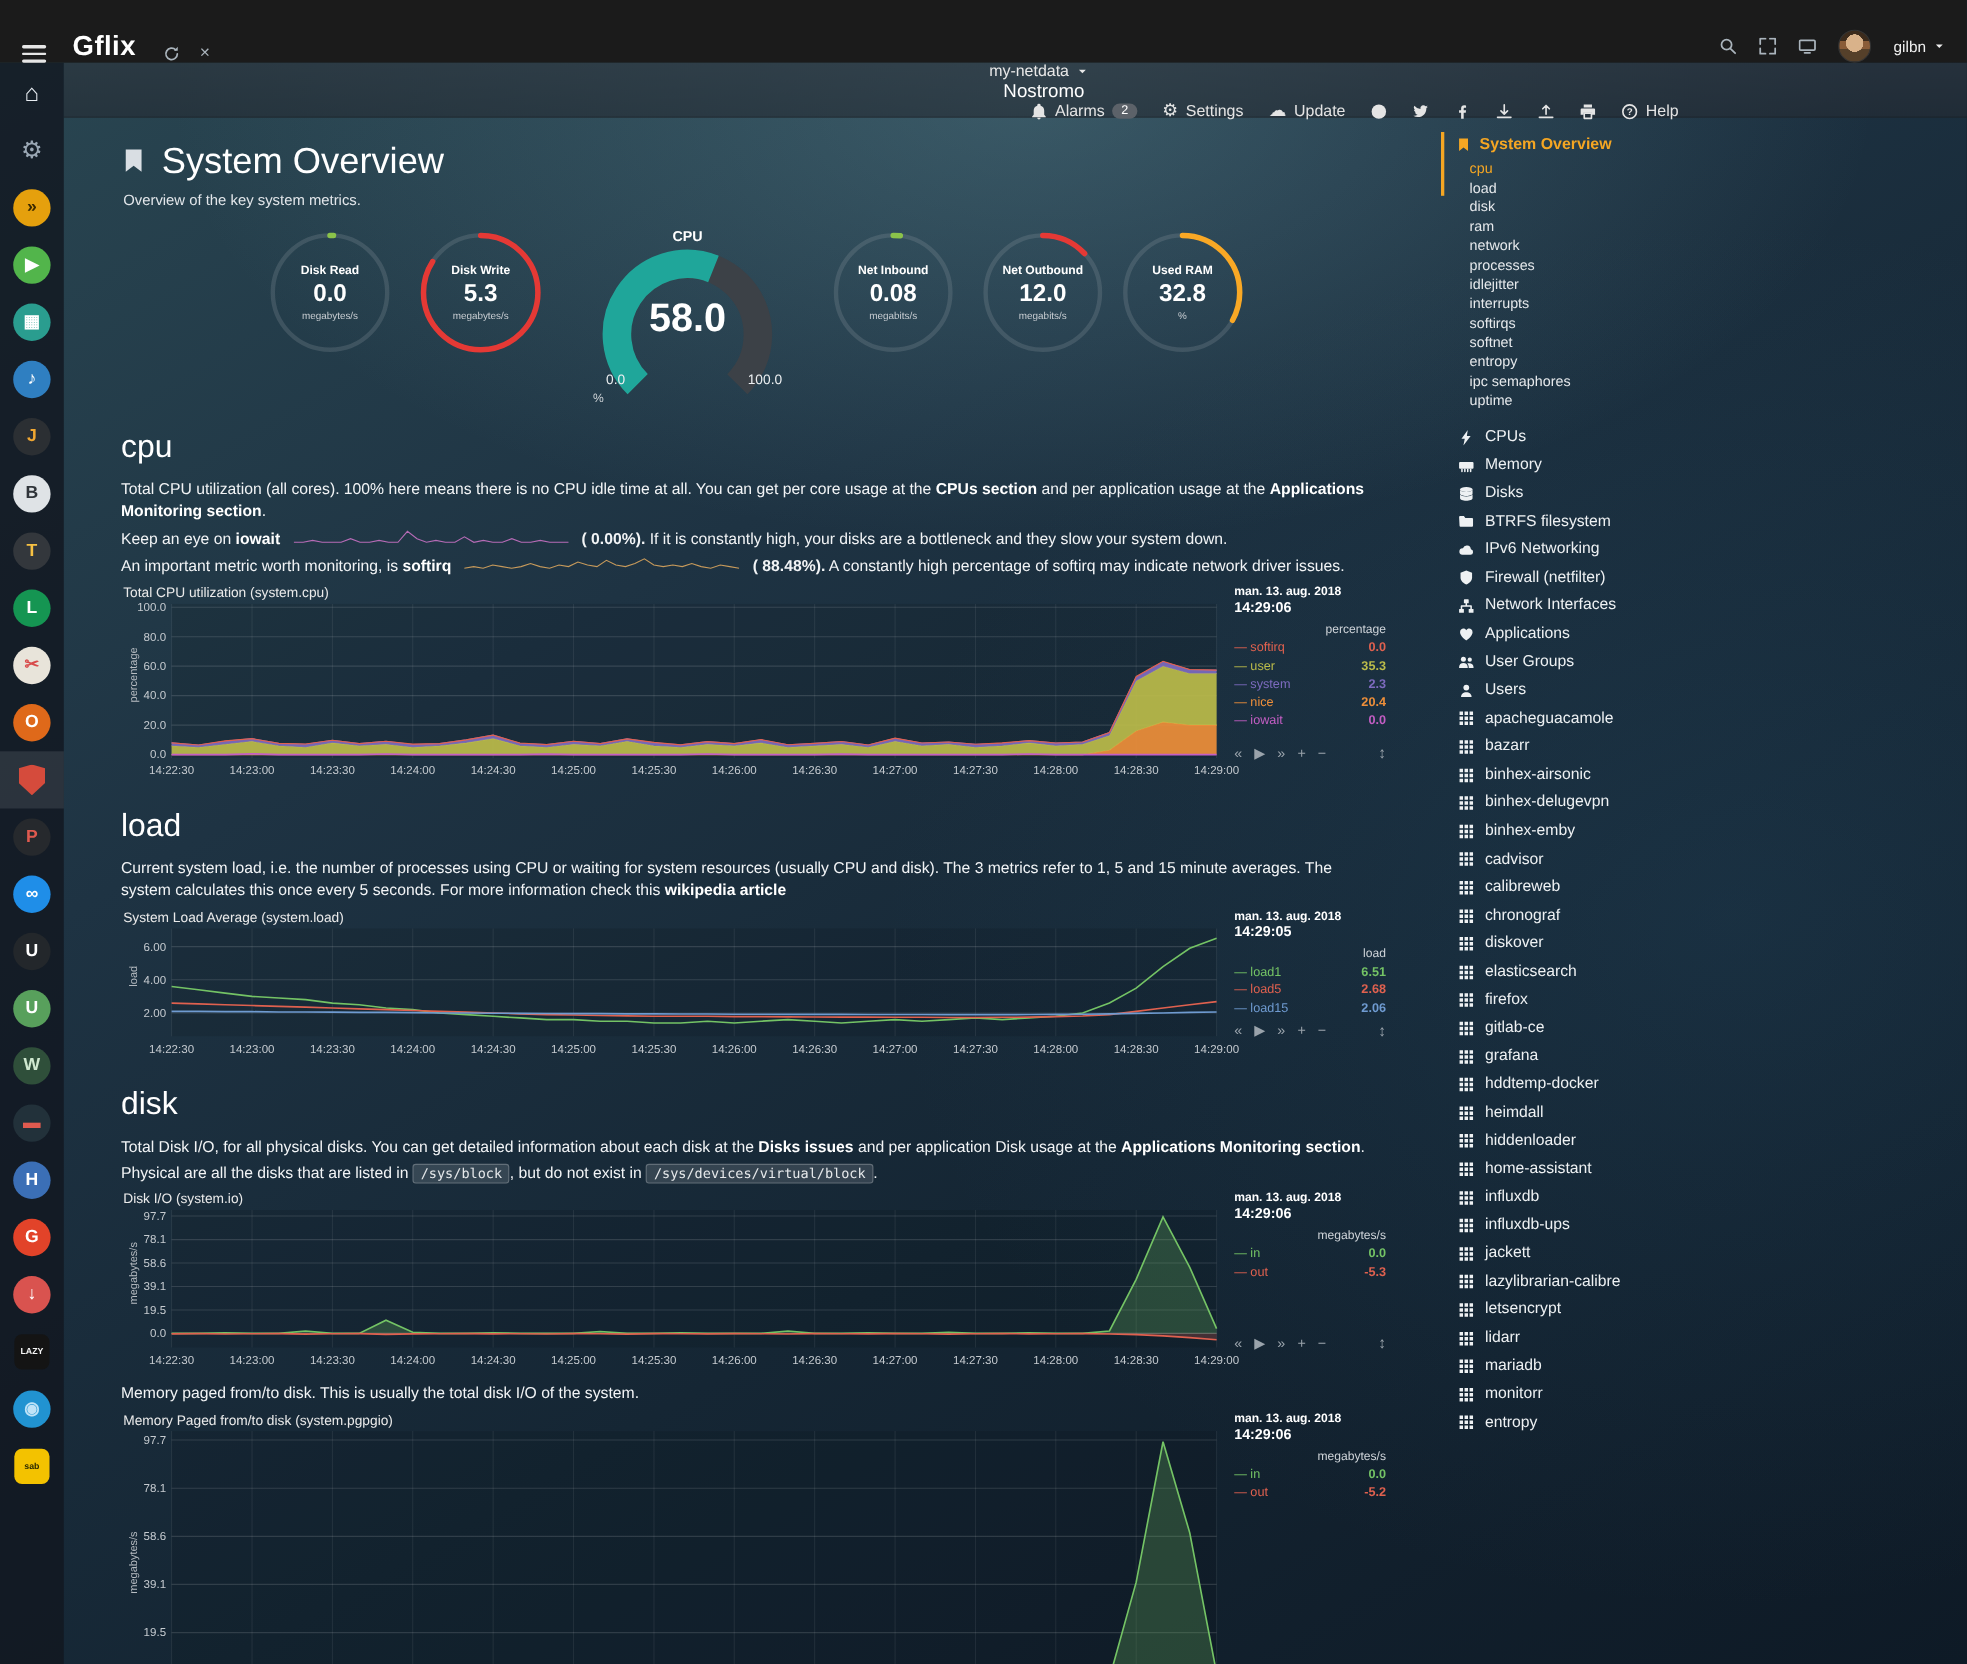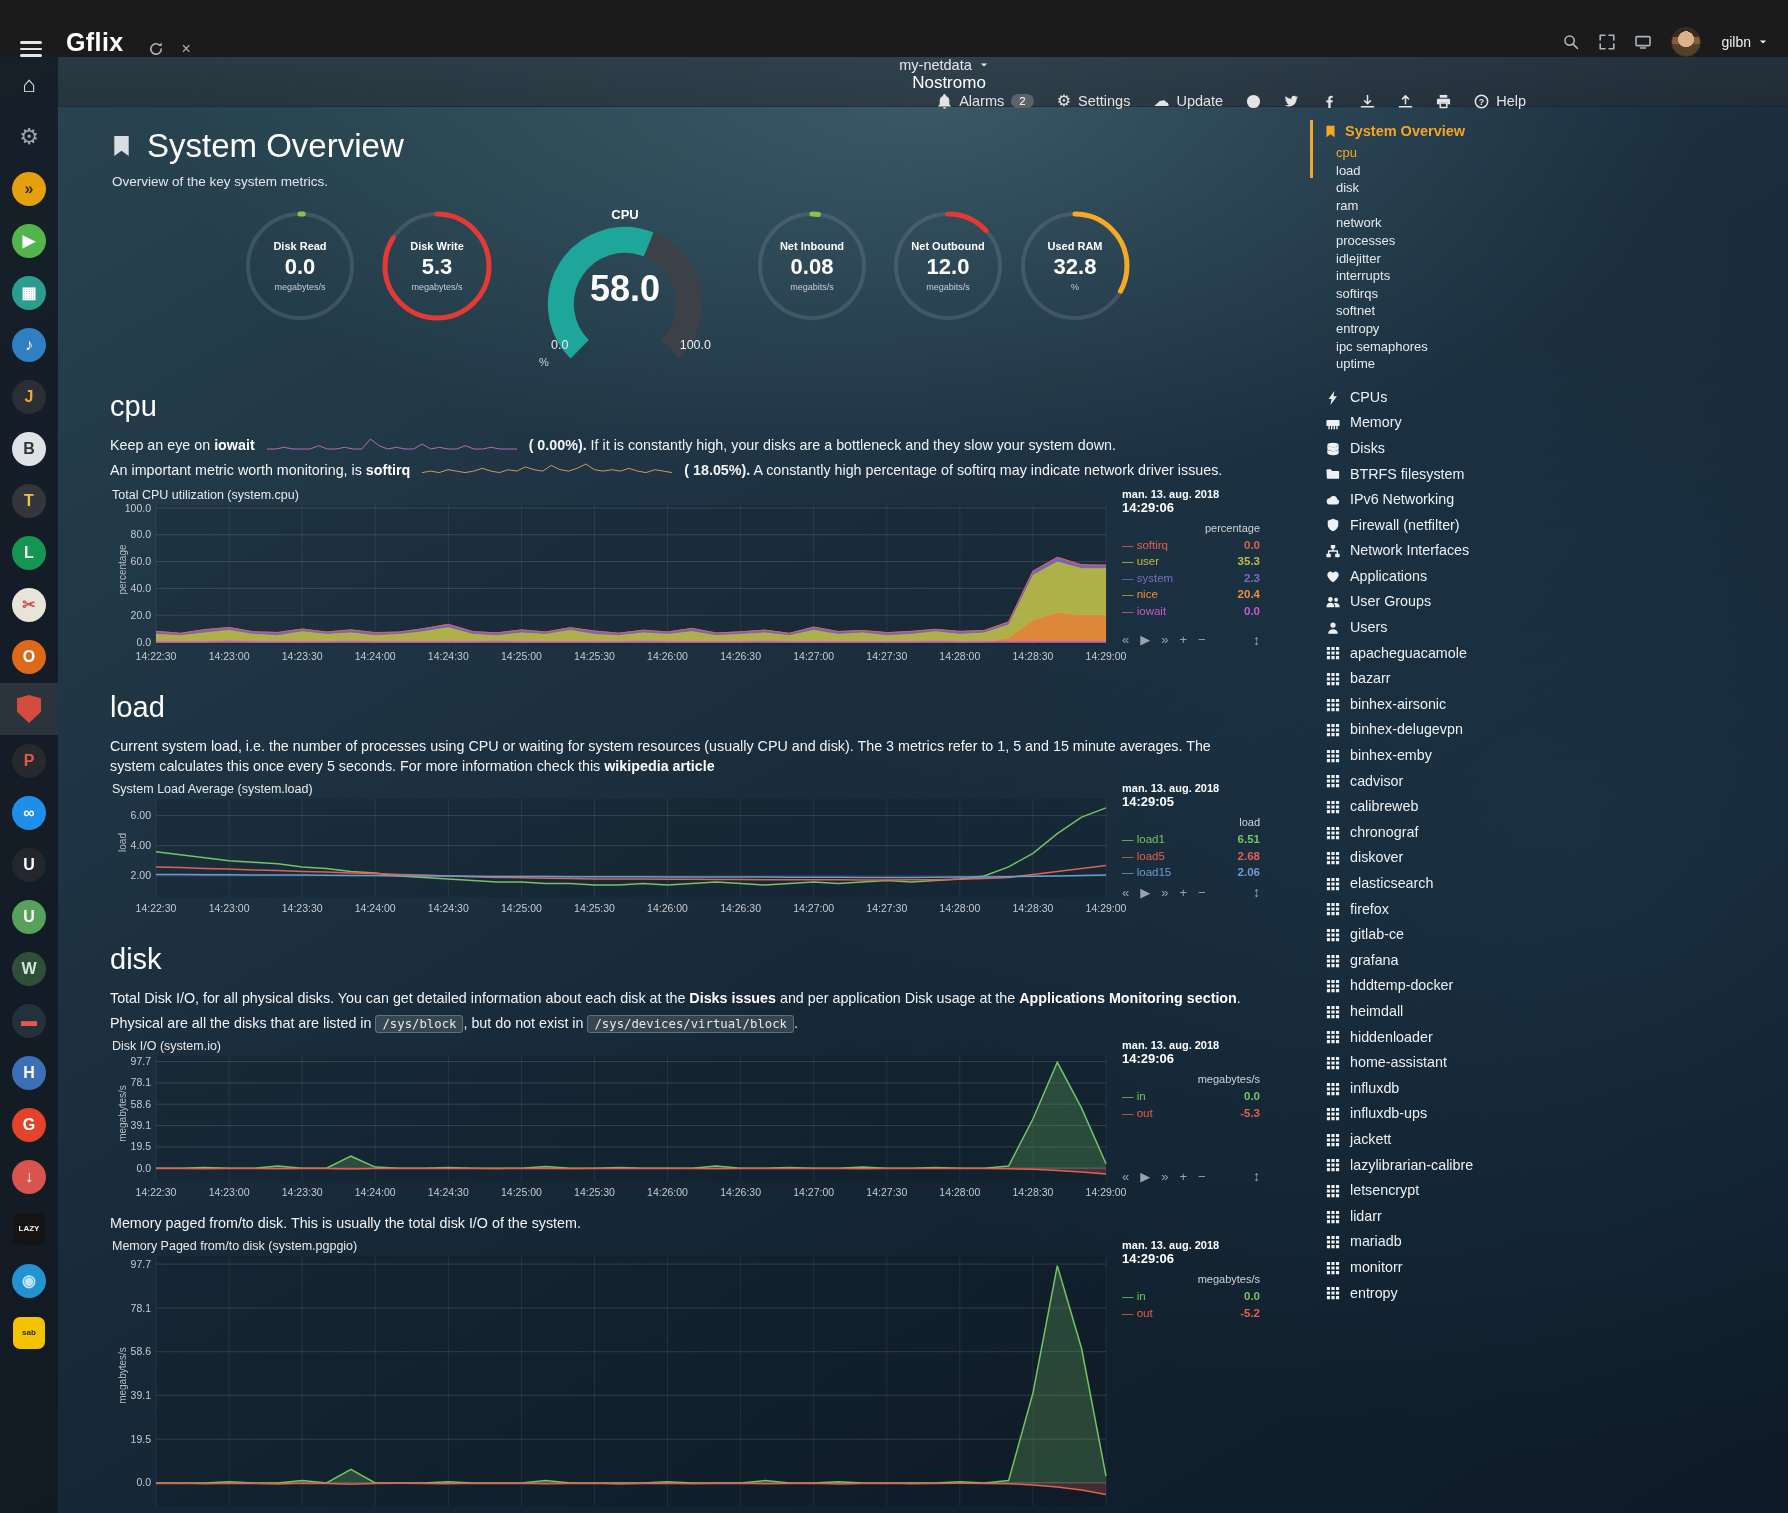--- a/index.html
+++ b/index.html
@@ -421,33 +421,34 @@
           </svg>
           <div class="g-center">
             <div class="g-title">Used RAM</div>
             <div class="g-val">32.8</div>
             <div class="g-unit">%</div>
           </div>
         </div>
       </div>
 
     <h2 class="sec-h">cpu</h2>
+    <p class="desc">Total CPU utilization (all cores). 100% here means there is no CPU idle time at all. You can get per core usage at the <b>CPUs section</b> and per application usage at the <b>Applications Monitoring section</b>.</p>
     <p class="desc">
       <span>Keep an eye on </span><b>iowait</b>
       <span class="spark" id="spark-iowait"><svg width="250" height="15" viewBox="0 0 250 15">
             <polyline points="0.0,13.0 8.6,13.0 17.2,11.3 25.9,13.0 34.5,13.0 43.1,13.0 51.7,9.7 60.3,13.0 69.0,13.0 77.6,11.3 86.2,13.0 94.8,13.0 103.4,3.0 112.1,9.7 120.7,13.0 129.3,11.3 137.9,13.0 146.6,13.0 155.2,8.0 163.8,13.0 172.4,11.3 181.0,13.0 189.7,13.0 198.3,9.7 206.9,13.0 215.5,13.0 224.1,11.3 232.8,13.0 241.4,13.0 250.0,13.0 " fill="none" stroke="#b66bb6" stroke-width="1"></polyline>
           </svg></span>
       <span class="spark-val">( 0.00%).</span><span> If it is constantly high, your disks are a bottleneck and they slow your system down.</span>
     </p>
     <p class="desc">
       <span>An important metric worth monitoring, is </span><b>softirq</b>
       <span class="spark" id="spark-softirq"><svg width="250" height="15" viewBox="0 0 250 15">
             <polyline points="0.0,11.6 8.6,10.1 17.2,11.6 25.9,8.7 34.5,10.1 43.1,11.6 51.7,10.1 60.3,7.3 69.0,10.1 77.6,11.6 86.2,8.7 94.8,10.1 103.4,5.9 112.1,8.7 120.7,10.1 129.3,4.4 137.9,8.7 146.6,10.1 155.2,7.3 163.8,3.0 172.4,8.7 181.0,10.1 189.7,8.7 198.3,10.1 206.9,7.3 215.5,10.1 224.1,11.6 232.8,8.7 241.4,10.1 250.0,11.6 " fill="none" stroke="#c79a5b" stroke-width="1"></polyline>
           </svg></span>
-      <span class="spark-val">( 18.05%).</span><span> A constantly high percentage of softirq may indicate network driver issues.</span>
+      <span class="spark-val">( 88.48%).</span><span> A constantly high percentage of softirq may indicate network driver issues.</span>
     </p>
     <div class="chart">
         <div class="chart-inner">
           <div class="plot-col">
             <div class="chart-title">Total CPU utilization (system.cpu)</div>
             <div class="axis-ylab" style="top: 76px;">percentage</div>
             <svg viewBox="0 0 1000 162" width="1000" height="162" class="plot-svg">
               <rect x="46" y="0" width="950" height="140" fill="rgba(0,0,0,0.10)"></rect>
               <line x1="46" y1="137.0" x2="996" y2="137.0" stroke="rgba(255,255,255,0.13)" stroke-width="1"></line>
               <text x="41" y="140.5" text-anchor="end">0.0</text>

